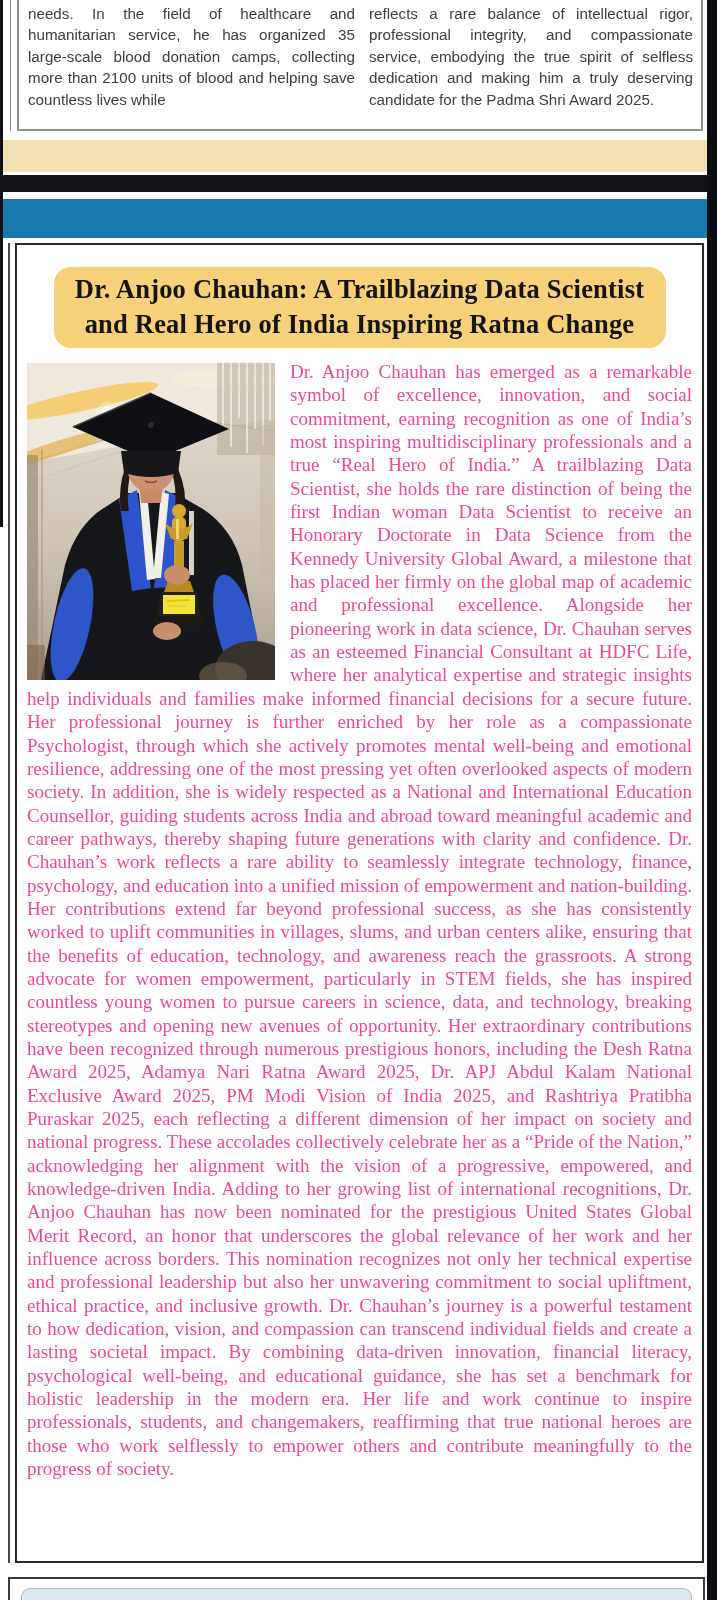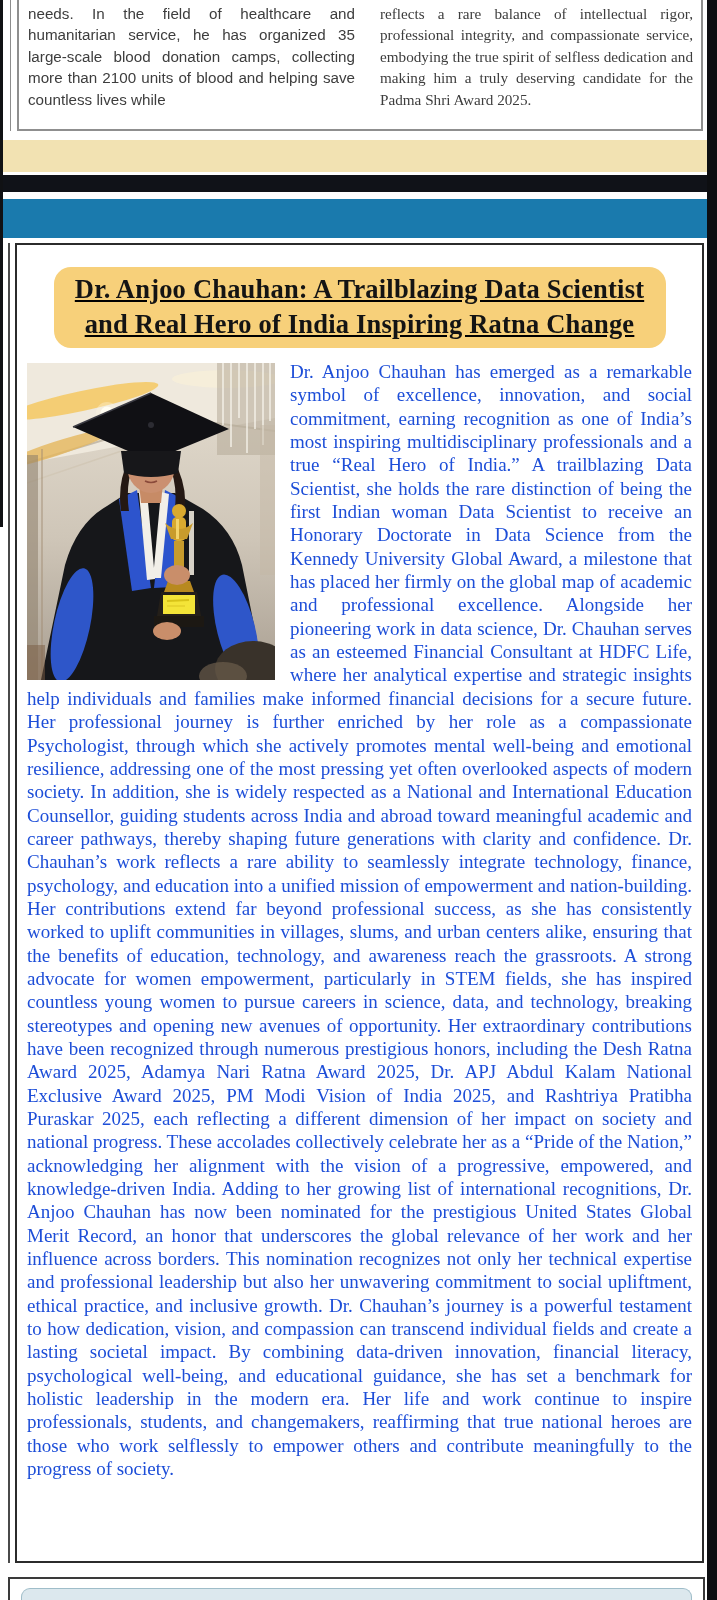--- a/index.html
+++ b/index.html
@@ -13,28 +13,28 @@
   .vline{position:absolute;background:#6f6f6f;}
   .vline-top{left:10px;top:0;width:1px;height:131px;background:#8d8d8d;}
   .vline-main{left:8px;top:243px;width:2px;height:1320px;background:#4a4a4a;}
 
   
   .top-box{
     position:absolute;left:17px;top:-8px;width:686px;height:139px;
     border:2px solid #8f8f8f;background:#fff;box-sizing:border-box;
     padding:9px 8px 0 9px;
   }
-  .cols{display:flex;gap:25px;}
+  .cols{display:flex;gap:14px;}
   .col{
     margin:0;font-family:"Liberation Sans", sans-serif;
     font-size:15.2px;line-height:21.4px;color:#3d3d3d;
     text-align:justify;text-justify:inter-word;
   }
   .col-left{width:327px;flex:none;}
-  .col-right{flex:1;font-family:Liberation Serif, serif;}
+  .col-right{flex:1;}
 
   
   .band{position:absolute;left:0;}
   .band-cream{top:140px;width:707px;height:32px;}
   .band-black{top:175px;width:717px;height:17px;}
   .band-blue{top:199px;width:707px;height:39px;}
 
   
   .main-box{
     position:absolute;left:15px;top:243px;width:689px;height:1320px;
@@ -44,21 +44,21 @@
   .title-banner{
     margin:0 auto;width:612px;box-sizing:border-box;
     border-radius:17px;padding:5px 2px 7px;text-align:center;
   }
   .title-line{
     font-family:"Liberation Serif", serif;font-weight:bold;color:#141414;
     font-size:26.5px;line-height:34.5px;white-space:nowrap;letter-spacing:.2px;
   }
   .article{
     margin-top:12px;
-    font-size:19px;line-height:23.35px;color:#1d4ed8;
+    font-size:19px;line-height:23.35px;color:#ec4899;
     text-align:justify;text-justify:inter-word;
   }
   .photo{
     float:left;width:248px;height:317px;margin:3px 15px 4px 0;
     background:#cfc7ba;
   }
   .photo svg{display:block;width:248px;height:317px;}
 
   
   .bottom-box{
@@ -85,21 +85,21 @@
     </div>
   </div>
 
   <div class="band band-cream" style="background: rgb(242, 226, 178);"></div>
   <div class="band band-black" style="background: rgb(16, 18, 24);"></div>
   <div class="band band-blue" style="background: rgb(26, 122, 173);"></div>
 
   <div class="vline vline-main"></div>
 
   <div class="main-box">
-    <div class="title-banner" style="background: rgb(247, 208, 122); text-decoration: underline;">
+    <div class="title-banner" style="background: rgb(247, 208, 122);">
       <div class="title-line">Dr. Anjoo Chauhan: A Trailblazing Data Scientist</div>
       <div class="title-line">and Real Hero of India Inspiring Ratna Change</div>
     </div>
 
     <div class="article">
       <div class="photo">
         <svg viewBox="0 0 248 317" xmlns="http://www.w3.org/2000/svg">
           <defs>
             <linearGradient id="gWall" x1="0" y1="0" x2="0" y2="1">
               <stop offset="0" stop-color="#e6dfd2"></stop>

